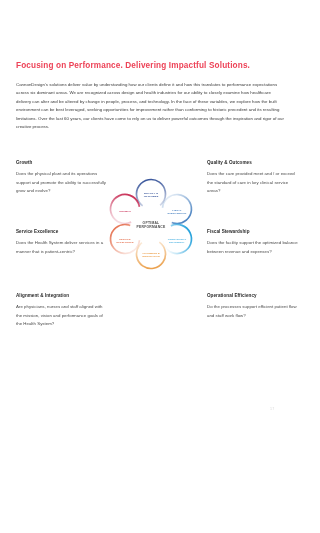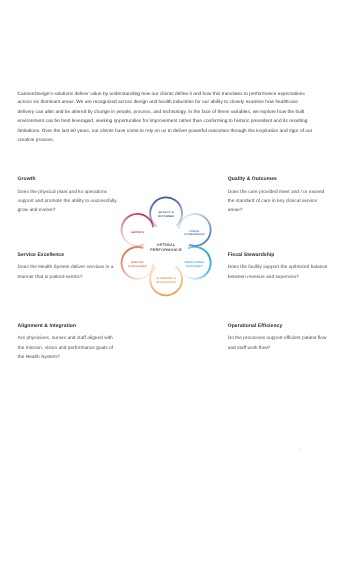--- a/index.html
+++ b/index.html
@@ -107,20 +107,21 @@
     font-size: 3.6px;
     color: #d8d8d8;
     letter-spacing: 0.2px;
   }
 </style>
 </head>
 <body>
 
 <div class="page">
 
+  <div class="doc-title">Focusing on Performance. Delivering Impactful Solutions.</div>
 
   <div class="intro">CannonDesign's solutions deliver value by understanding how our clients define it and how this translates to performance expectations across six dominant areas. We are recognized across design and health industries for our ability to closely examine how healthcare delivery can alter and be altered by change in people, process, and technology. In the face of these variables, we explore how the built environment can be best leveraged, seeking opportunities for improvement rather than conforming to historic precedent and its resulting limitations. Over the last 60 years, our clients have come to rely on us to deliver powerful outcomes through the inspiration and rigor of our creative process.</div>
 
   <div class="section left sec-growth">
     <div class="section-title">Growth</div>
     <div class="section-body">Does the physical plant and its operations support and promote the ability to successfully grow and evolve?</div>
   </div>
 
   <div class="section left sec-service">
     <div class="section-title">Service Excellence</div>

